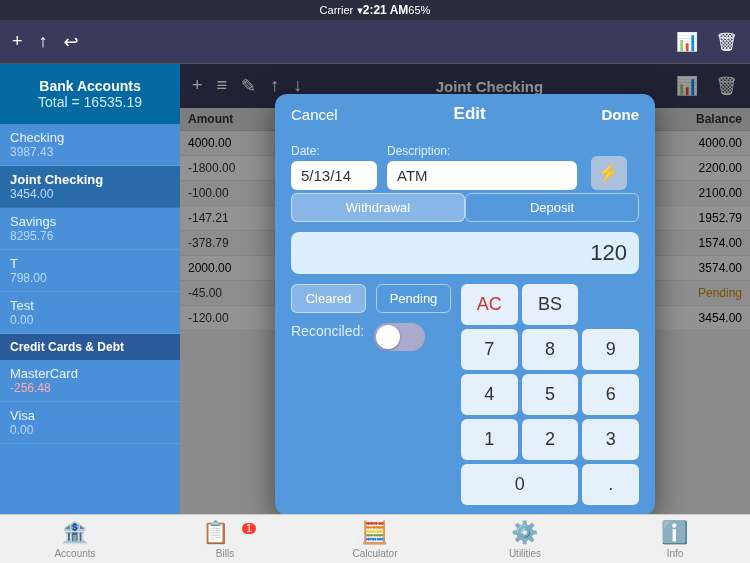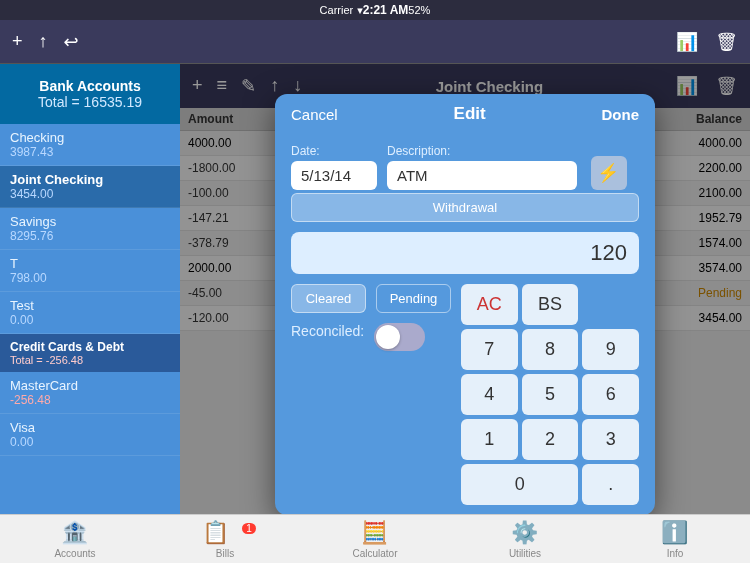--- a/index.html
+++ b/index.html
@@ -111,21 +111,21 @@
 </head>
 <body>
 
 <div class="status-bar">
   <div class="status-left">
     <span>Carrier</span>
     <span>▾</span>
   </div>
   <div style="color:#fff;font-size:12px;font-weight:600;">2:21 AM</div>
   <div class="status-right">
-    <span>52%</span>
+    <span>65%</span>
   </div>
 </div>
 
 <div class="app-container">
 
   <div class="toolbar">
     <div class="toolbar-left">
       <span class="toolbar-icon">+</span>
       <span class="toolbar-icon">↑</span>
       <span class="toolbar-icon">↩</span>
@@ -160,21 +160,20 @@
         <div class="account-name">T</div>
         <div class="account-balance">798.00</div>
       </div>
       <div class="account-item">
         <div class="account-name">Test</div>
         <div class="account-balance">0.00</div>
       </div>
 
       <div class="section-header">
         <div class="section-title">Credit Cards &amp; Debt</div>
-        <div class="section-total">Total = -256.48</div>
       </div>
       <div class="account-item">
         <div class="account-name">MasterCard</div>
         <div class="account-balance negative">-256.48</div>
       </div>
       <div class="account-item">
         <div class="account-name">Visa</div>
         <div class="account-balance">0.00</div>
       </div>
     </div>
@@ -259,20 +258,21 @@
                 <div class="field-label">Description:</div>
                 <input class="field-input desc-input" type="text" value="ATM" style="">
               </div>
               <button class="lightning-btn">
                 <span>⚡</span>
               </button>
             </div>
 
             <div class="toggle-row">
               <button class="seg-btn active">Withdrawal</button>
+              <button class="seg-btn">Deposit</button>
             </div>
 
             <div class="amount-display">120</div>
 
             <div style="display:flex; gap:10px;">
               <div style="flex:0 0 auto; width:160px;">
 
                 <div class="status-row">
                   <button class="seg-btn active">Cleared</button>
                   <button class="seg-btn">Pending</button>

